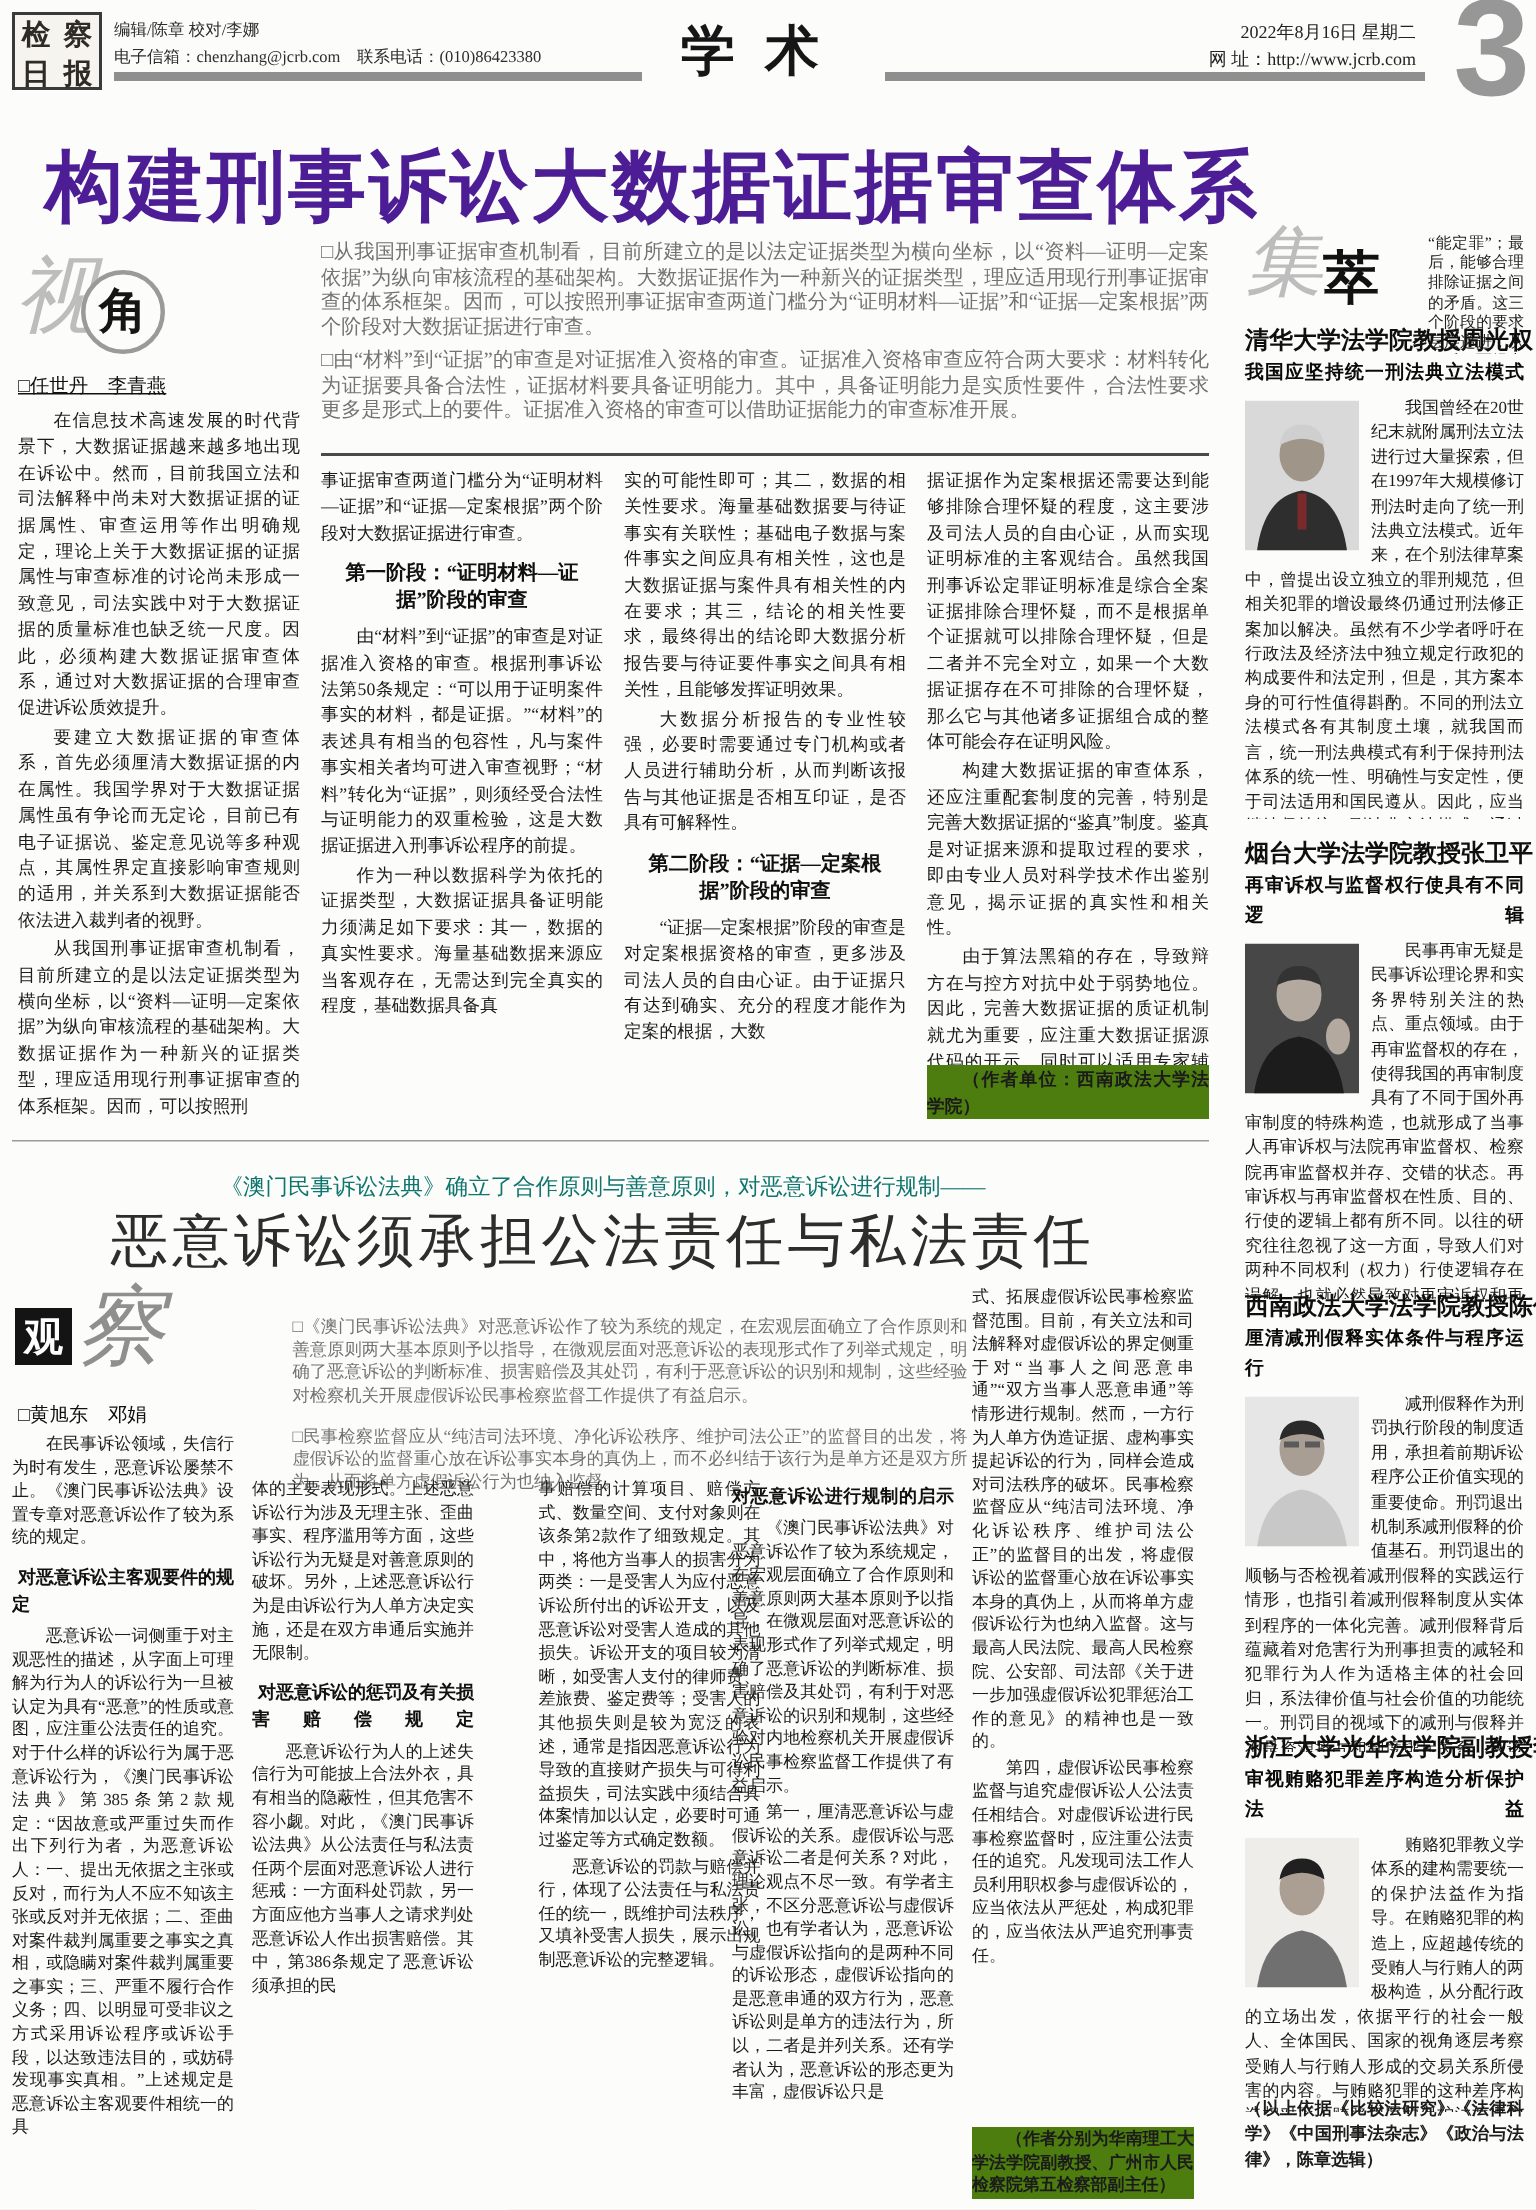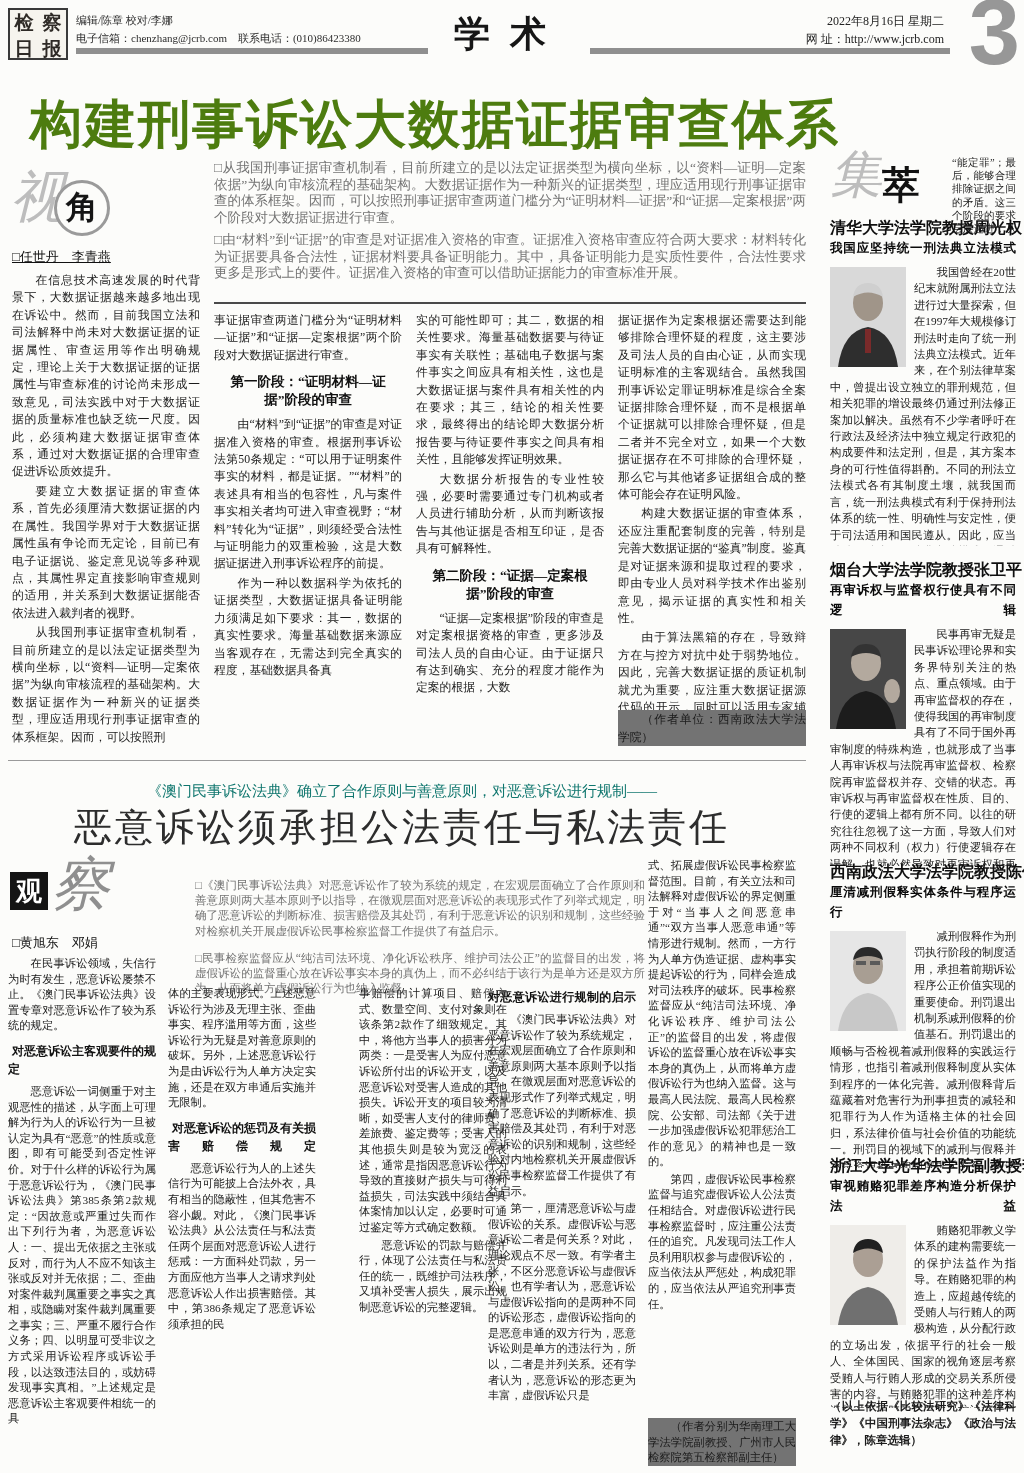--- a/index.html
+++ b/index.html
@@ -13,21 +13,21 @@
                   font-size:19px;font-weight:bold;color:#2e2a26;}
   .edline{left:76px;font-size:11px;color:#2c2c2c;line-height:17px;white-space:nowrap;}
   .graybar{top:48px;height:6px;background:#8f8f8f;}
   #section-title{left:430px;top:10px;width:160px;text-align:center;font-size:36px;
                  font-weight:bold;letter-spacing:20px;color:#161616;}
   #dateblock{right:80px;top:12px;text-align:right;font-size:12px;line-height:18px;color:#222;white-space:nowrap;}
   #pagenum{right:4px;top:-14px;font-family:"Liberation Sans","DejaVu Sans",sans-serif;
            font-size:92px;font-weight:bold;color:#979797;line-height:1;}
   
   #main-headline{left:30px;top:90px;width:780px;text-align:center;font-size:52px;
-                 font-weight:bold;letter-spacing:2px;color:#4d7c0f;white-space:nowrap;}
+                 font-weight:bold;letter-spacing:2px;color:#4c1d95;white-space:nowrap;}
   #bottom-kicker{left:8px;top:782px;width:788px;text-align:center;font-size:15px;color:#0f766e;}
   #bottom-headline{left:8px;top:802px;width:788px;text-align:center;font-size:38px;
                    font-weight:500;letter-spacing:3px;color:#2d2d2d;white-space:nowrap;}
   
   .script-char{font-style:italic;color:#bdbdbd;}
   #badge-shijiao{left:10px;top:166px;width:100px;height:74px;}
   #badge-shijiao .script-char{position:absolute;left:0;top:-6px;font-size:56px;}
   #badge-shijiao .ring{position:absolute;left:44px;top:14px;width:50px;height:50px;border:3px solid #9a9a9a;
         border-radius:50%;display:flex;align-items:center;justify-content:center;
         font-size:32px;font-weight:bold;color:#151515;background:#fcfcfa;}
@@ -45,22 +45,22 @@
   #main-intro-rule{left:214px;top:302px;width:592px;height:2px;background:#4a4a4a;}
   #bottom-intro{left:195px;top:866px;width:450px;}
   #bottom-intro p{font-size:11.5px;line-height:15.2px;margin:12px 0 4px 0;}
   .col{overflow:hidden;font-size:11.8px;line-height:17.4px;text-align:justify;color:#1b1b1b;}
   .col p{margin:0 0 2px 0;text-indent:2em;}
   .col p.cont{text-indent:0;}
   .col-subhead{margin:9px 0 7px 0;text-align:center;font-size:13.5px;font-weight:bold;
                color:#111;text-indent:0;line-height:18px;}
   .bcol{font-size:11.3px;line-height:15.6px;}
   .bcol .col-subhead{font-size:12px;text-align:right;text-align-last:justify;margin:8px 0 6px 0;}
-  .attr-abs{position:absolute;bottom:0;right:0;width:100%;background:#737373;
-            font-weight:normal;text-indent:2em;padding-top:1px;}
+  .attr-abs{position:absolute;bottom:0;right:0;width:100%;background:#4d7c0f;
+            font-weight:bold;text-indent:2em;padding-top:1px;}
   #main-spill{left:952px;top:156px;width:64px;height:80px;overflow:hidden;
               font-size:10.5px;line-height:13.2px;text-align:justify;color:#222;}
   .section-rule{left:8px;top:760px;width:798px;height:1px;background:#9a9a9a;}
   
   .dg-item{position:absolute;left:830px;width:186px;}
   .dg-affil{font-size:16px;font-weight:bold;color:#0f0f0f;line-height:16px;white-space:nowrap;}
   .dg-title{font-size:12.5px;font-weight:bold;color:#0a0a0a;line-height:20px;
             text-align:justify;text-align-last:justify;margin:2px 0 6px 0;}
   .dg-body{overflow:hidden;font-size:11.3px;line-height:16.4px;text-align:justify;text-indent:2em;}
   .photo{float:left;width:76px;height:100px;margin:3px 8px 2px 0;text-indent:0;}
@@ -210,21 +210,21 @@
   <div class="abs authors" style="left:12px;top:934px;">□黄旭东　邓娟</div>
 
   <div class="abs intro" id="bottom-intro">
     <p>□《澳门民事诉讼法典》对恶意诉讼作了较为系统的规定，在宏观层面确立了合作原则和善意原则两大基本原则予以指导，在微观层面对恶意诉讼的表现形式作了列举式规定，明确了恶意诉讼的判断标准、损害赔偿及其处罚，有利于恶意诉讼的识别和规制，这些经验对检察机关开展虚假诉讼民事检察监督工作提供了有益启示。</p>
     <p>□民事检察监督应从“纯洁司法环境、净化诉讼秩序、维护司法公正”的监督目的出发，将虚假诉讼的监督重心放在诉讼事实本身的真伪上，而不必纠结于该行为是单方还是双方所为，从而将单方虚假诉讼行为也纳入监督。</p>
   </div>
 
   <div class="abs col bcol" style="left:8px;top:956px;width:148px;height:510px;">
     <p>在民事诉讼领域，失信行为时有发生，恶意诉讼屡禁不止。《澳门民事诉讼法典》设置专章对恶意诉讼作了较为系统的规定。</p>
     <h3 class="col-subhead">对恶意诉讼主客观要件的规定</h3>
-    <p>恶意诉讼一词侧重于对主观恶性的描述，从字面上可理解为行为人的诉讼行为一旦被认定为具有“恶意”的性质或意图，即有可能受到否定性评价。对于什么样的诉讼行为属于恶意诉讼行为，《澳门民事诉讼法典》第385条第2款规定：“因故意或严重过失而作出下列行为者，为恶意诉讼人：一、提出无依据之主张或反对，而行为人不应不知该主张或反对并无依据；二、歪曲对案件裁判属重要之事实之真相，或隐瞒对案件裁判属重要之事实；三、严重不履行合作义务；四、以明显可受非议之方式采用诉讼程序或诉讼手段，以达致违法目的，或妨碍发现事实真相。”上述规定是恶意诉讼主客观要件相统一的具</p>
+    <p>恶意诉讼一词侧重于对主观恶性的描述，从字面上可理解为行为人的诉讼行为一旦被认定为具有“恶意”的性质或意图，应注重公法责任的追究。对于什么样的诉讼行为属于恶意诉讼行为，《澳门民事诉讼法典》第385条第2款规定：“因故意或严重过失而作出下列行为者，为恶意诉讼人：一、提出无依据之主张或反对，而行为人不应不知该主张或反对并无依据；二、歪曲对案件裁判属重要之事实之真相，或隐瞒对案件裁判属重要之事实；三、严重不履行合作义务；四、以明显可受非议之方式采用诉讼程序或诉讼手段，以达致违法目的，或妨碍发现事实真相。”上述规定是恶意诉讼主客观要件相统一的具</p>
   </div>
 
   <div class="abs col bcol" style="left:168px;top:986px;width:148px;height:480px;">
     <p class="cont">体的主要表现形式。上述恶意诉讼行为涉及无理主张、歪曲事实、程序滥用等方面，这些诉讼行为无疑是对善意原则的破坏。另外，上述恶意诉讼行为是由诉讼行为人单方决定实施，还是在双方串通后实施并无限制。</p>
     <h3 class="col-subhead">对恶意诉讼的惩罚及有关损害赔偿规定</h3>
     <p>恶意诉讼行为人的上述失信行为可能披上合法外衣，具有相当的隐蔽性，但其危害不容小觑。对此，《澳门民事诉讼法典》从公法责任与私法责任两个层面对恶意诉讼人进行惩戒：一方面科处罚款，另一方面应他方当事人之请求判处恶意诉讼人作出损害赔偿。其中，第386条规定了恶意诉讼须承担的民</p>
   </div>
 
   <div class="abs col bcol" style="left:328px;top:986px;width:148px;height:480px;margin-left:31px;">
     <p class="cont">事赔偿的计算项目、赔偿方式、数量空间、支付对象则在该条第2款作了细致规定。其中，将他方当事人的损害分为两类：一是受害人为应付恶意诉讼所付出的诉讼开支，以及恶意诉讼对受害人造成的其他损失。诉讼开支的项目较为清晰，如受害人支付的律师费、差旅费、鉴定费等；受害人的其他损失则是较为宽泛的表述，通常是指因恶意诉讼行为导致的直接财产损失与可得利益损失，司法实践中须结合具体案情加以认定，必要时可通过鉴定等方式确定数额。</p>

